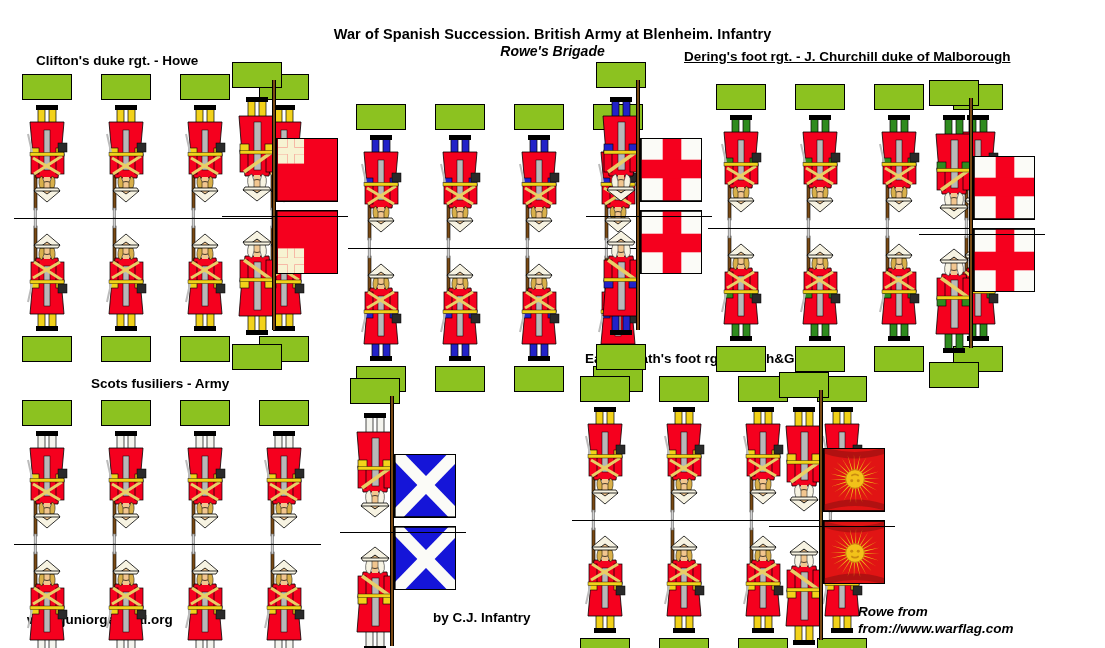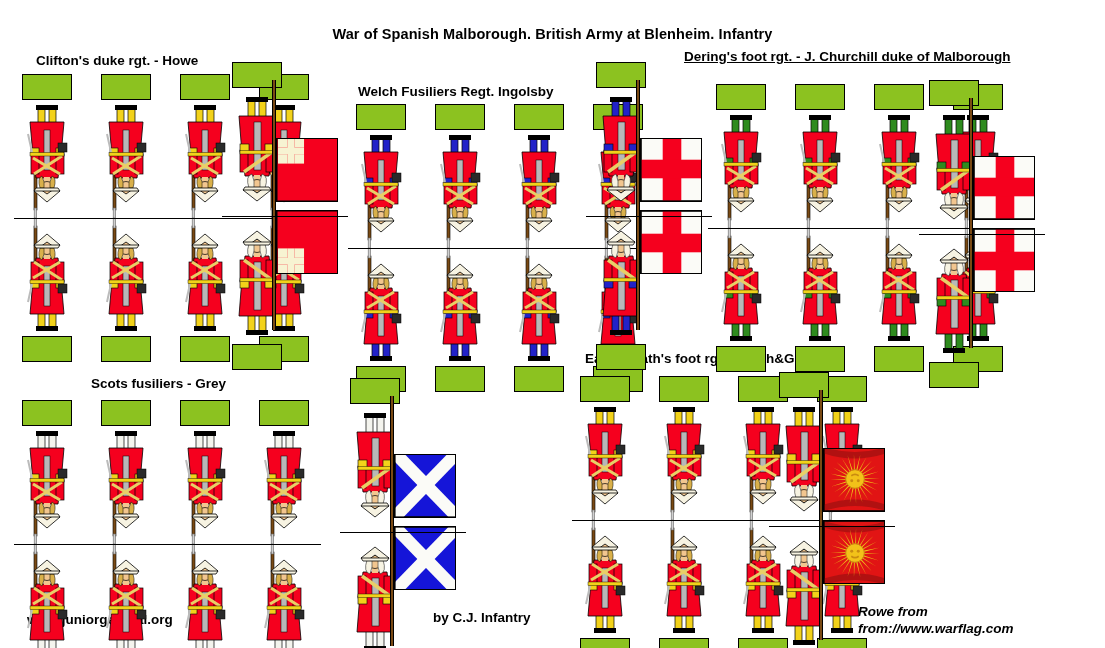--- a/index.html
+++ b/index.html
@@ -42,26 +42,26 @@
   .base{position:absolute;left:4px;width:50px;height:26px;background:#8cc220;border:1px solid #000;box-sizing:border-box;}
   .pole{position:absolute;width:4px;background:#7a4a14;border-left:1px solid #000;border-right:1px solid #000;box-sizing:border-box;}
   .flag{position:absolute;border:1px solid #000;box-sizing:border-box;overflow:hidden;}
   .flag.flip{transform:scaleY(-1);}
 </style>
 </head>
 <body>
 
 <div class="sheet">
 
-  <div class="title" style="top:26px;">War of Spanish Malborough. British Army at Blenheim. Infantry</div>
+  <div class="title" style="top:26px;">War of Spanish Succession. British Army at Blenheim. Infantry</div>
+  <div class="subtitle" style="top:43px;">Rowe's Brigade</div>
 
   <div class="rgt-title" style="left:36px;top:53px;">Clifton's duke rgt. - Howe</div>
-  <div class="rgt-title" style="left:358px;top:84px;">Welch Fusiliers Regt. Ingolsby</div>
   <div class="rgt-title" style="left:684px;top:49px;text-decoration:underline;">Dering's foot rgt. - J. Churchill duke of Malborough</div>
-  <div class="rgt-title" style="left:91px;top:376px;">Scots fusiliers - Grey</div>
+  <div class="rgt-title" style="left:91px;top:376px;">Scots fusiliers - Army</div>
   <div class="rgt-title" style="left:585px;top:351px;">Earl of Bath's foot rgt. - North&amp;Grey</div>
 
   <div class="footer-txt" style="left:27px;top:612px;">www.juniorgeneral.org</div>
   <div class="footer-txt" style="left:433px;top:610px;">by C.J. Infantry</div>
   <div class="footer-ital" style="left:858px;top:604px;">Rowe from</div>
   <div class="footer-ital" style="left:858px;top:621px;">from://www.warflag.com</div>
 
   <div class="unit" id="u-cliftons" style="left: 18px; top: 74px; width: 301px; height: 288px;">
       <div class="fig" style="left: 0px; top: 0px; height: 288px;">
         <div class="base" style="top: 0px;"></div>

